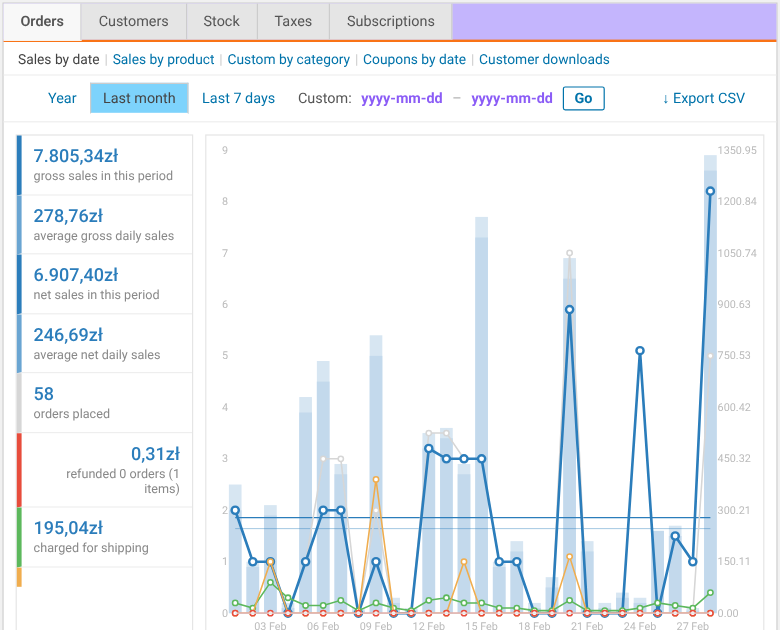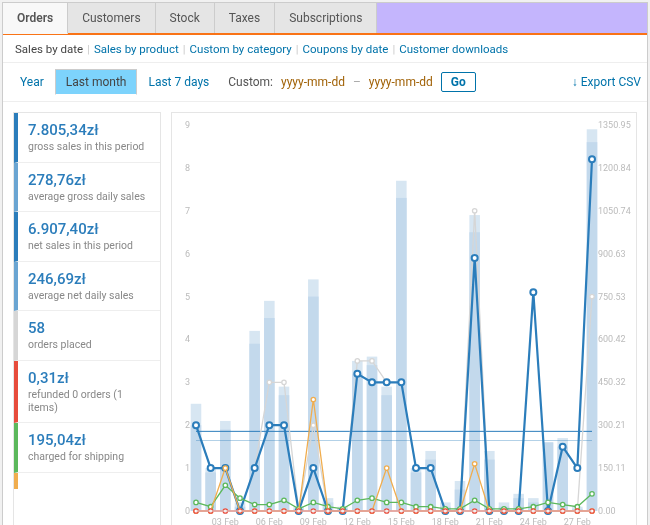--- a/index.html
+++ b/index.html
@@ -5,25 +5,25 @@
   * { box-sizing: border-box; margin: 0; padding: 0; font-family: -apple-system, BlinkMacSystemFont, "Segoe UI", Roboto, sans-serif; }
   body { background: #f1f1f1; color: #555; font-size: 12px; width: 650px; height: 525px; overflow: hidden; }
   .page { background: #fff; border: 1px solid #ccc; margin: 2px; }
   .top-tabs { display: flex; background: #c4b5fd; border-bottom: 2px solid #f97316; }
   .top-tab { padding: 8px 14px; font-size: 12px; color: #555; border-right: 1px solid #ccc; cursor: pointer; background: #e5e5e5; }
   .top-tab.active { background: #f8f8f8; border-bottom: 1px solid #f8f8f8; margin-bottom:-1px; font-weight: 600; }
   .subnav { padding: 7px 12px 6px; font-size: 11.5px; border-bottom: 1px solid #eee; color:#0073aa; }
   .subnav span { cursor: pointer; }
   .subnav .sep { color:#ccc; margin: 0 4px; }
   .subnav .active { color:#444; font-weight:400; }
-  .range-bar { display:flex; align-items:center; padding:6px 6px; border-bottom:1px solid #eee; gap:2px; }
+  .range-bar { display:flex; align-items:center; padding:6px 26px; border-bottom:1px solid #eee; gap:2px; }
   .range-tab { padding:5px 10px; font-size:12px; color:#0073aa; cursor:pointer; border:1px solid transparent; }
   .range-tab.active { background:#7dd3fc; border:1px solid #ccc; color:#444; border-bottom-color:#fff; }
   .custom-lbl { margin-left:6px; font-size:12px; }
-  .dateph { color:#a16207; margin:0 6px; font-size:12px; }
+  .dateph { color:#8b5cf6; margin:0 6px; font-size:12px;font-weight:bold; }
   .go-btn { border:1px solid #0073aa; color:#0073aa; background:#fff; padding:2px 9px; font-size:12px; cursor:pointer; border-radius:2px;font-weight:bold; }
   .spacer { flex:1; }
   .export { color:#0073aa; font-size:12px; cursor:pointer; }
   .export::before { content:"↓ "; color:#0073aa; }
   .content { display:flex; padding:10px; gap:10px; }
   .side { width:150px; border:1px solid #e5e5e5; }
   .metric { padding:8px 10px; border-bottom:1px solid #eee; border-left:4px solid transparent; }
   .metric:last-child { border-bottom:none; }
   .metric .val { font-size:15px; color:#2b7dbb; font-weight:500; }
   .metric .lbl { font-size:10.5px; color:#888; margin-top:2px; line-height:1.2; }
@@ -73,21 +73,21 @@
           <div class="lbl">net sales in this period</div>
         </div>
         <div class="metric" style="border-left-color: rgb(106, 165, 210);">
           <div class="val">246,69zł</div>
           <div class="lbl">average net daily sales</div>
         </div>
         <div class="metric" style="border-left-color: rgb(214, 214, 214);">
           <div class="val">58</div>
           <div class="lbl">orders placed</div>
         </div>
-        <div class="metric" style="border-left-color: rgb(231, 76, 60);">
+        <div class="metric" style="border-left-color: rgb(231, 76, 60); text-align: right;">
           <div class="val">0,31zł</div>
           <div class="lbl">refunded 0 orders (1 items)</div>
         </div>
         <div class="metric" style="border-left-color: rgb(92, 184, 92);">
           <div class="val">195,04zł</div>
           <div class="lbl">charged for shipping</div>
         </div>
         <div class="metric" style="border-left-color: rgb(240, 173, 78);"></div>
       </div>
     <div class="chart-wrap">

